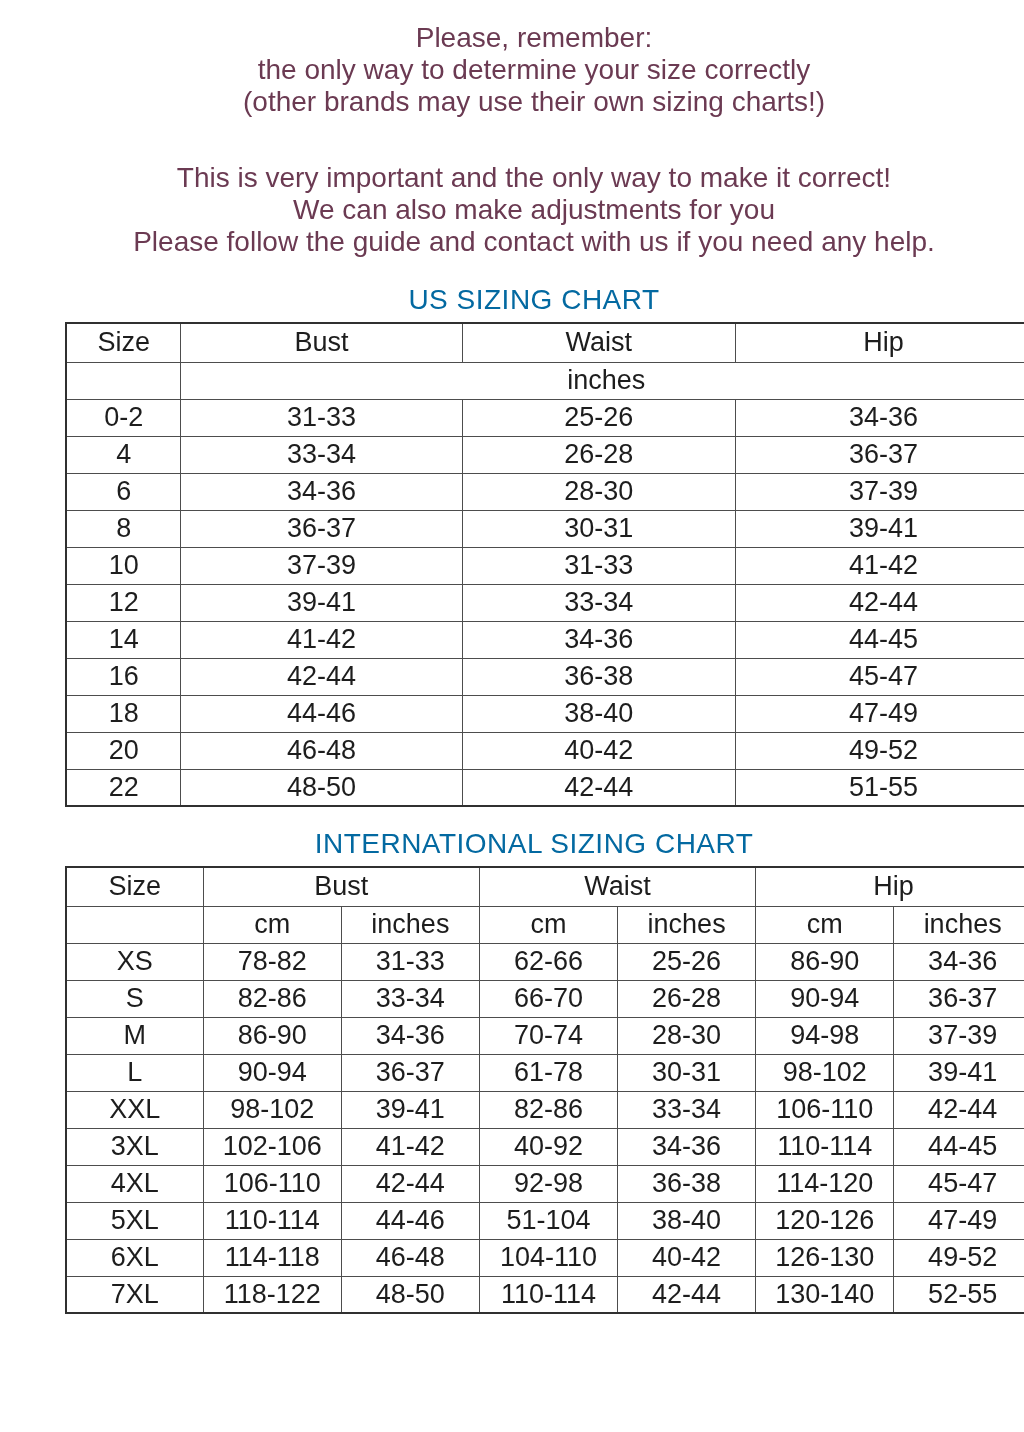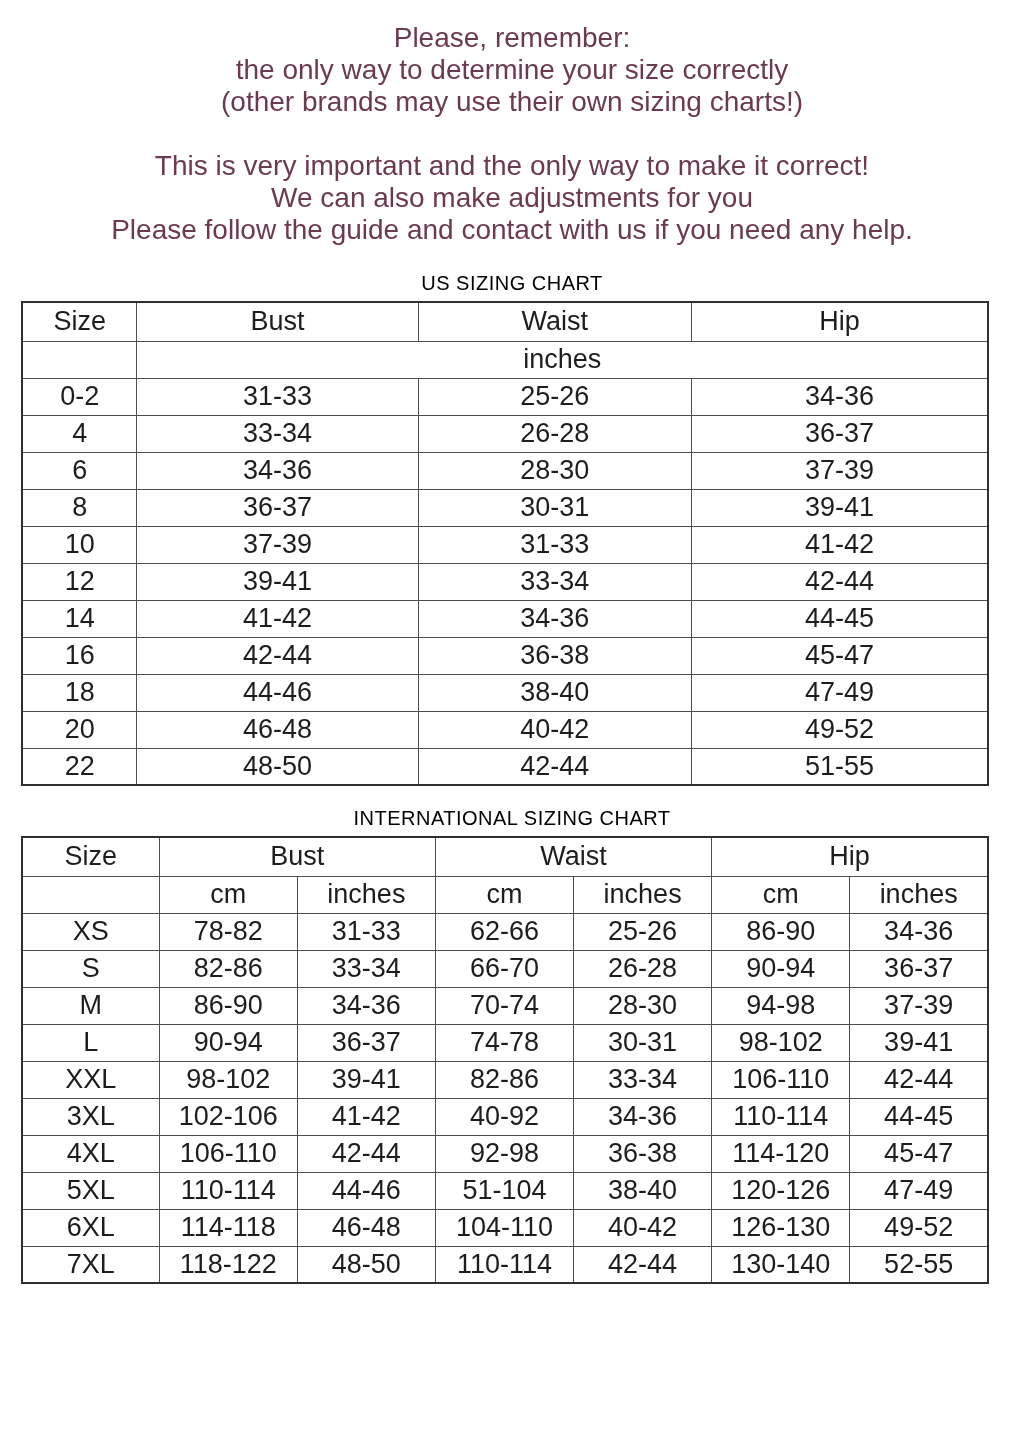--- a/index.html
+++ b/index.html
@@ -8,35 +8,36 @@
     padding: 0;
     background: #ffffff;
     width: 1024px;
     font-family: "Liberation Sans", sans-serif;
   }
   .page {
     width: 1024px;
     height: 1432px;
     background: #ffffff;
     overflow: hidden;
+    padding-left: 44px;
   }
   .intro {
     padding-top: 22px;
     text-align: center;
     color: #6b3a52;
     font-size: 28px;
     line-height: 32px;
     font-weight: 400;
   }
   .intro .para { margin: 0; }
-  .intro .para + .para { margin-top: 32px; }
+  .intro .para + .para { margin-top: 44px; }
   .chart-title {
     text-align: center;
-    color: #000000;
-    font-size: 20px;
+    color: #0369a1;
+    font-size: 28px;
     letter-spacing: 0.5px;
     font-weight: 400;
   }
   .title-us   { margin-top: 26px; }
   .title-intl { margin-top: 21px; }
   table.sizing-table {
     border-collapse: collapse;
     width: 968px;
     margin: 6px auto 10px 21px;
     table-layout: fixed;
@@ -220,21 +221,21 @@
           <td>34-36</td>
           <td>70-74</td>
           <td>28-30</td>
           <td>94-98</td>
           <td>37-39</td>
         </tr>
         <tr>
           <td>L</td>
           <td>90-94</td>
           <td>36-37</td>
-          <td>74-78</td>
+          <td>61-78</td>
           <td>30-31</td>
           <td>98-102</td>
           <td>39-41</td>
         </tr>
         <tr>
           <td>XXL</td>
           <td>98-102</td>
           <td>39-41</td>
           <td>82-86</td>
           <td>33-34</td>

